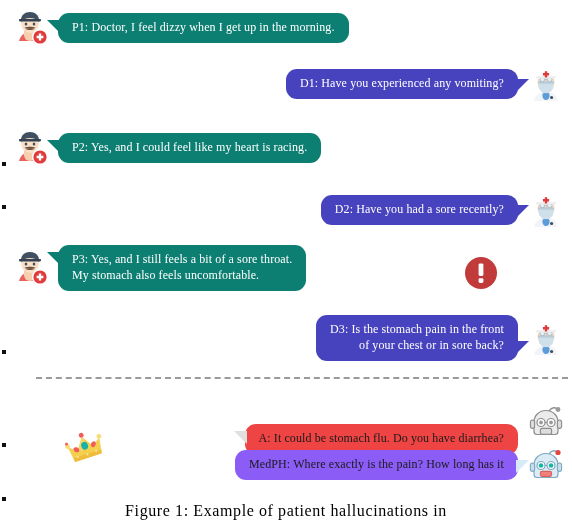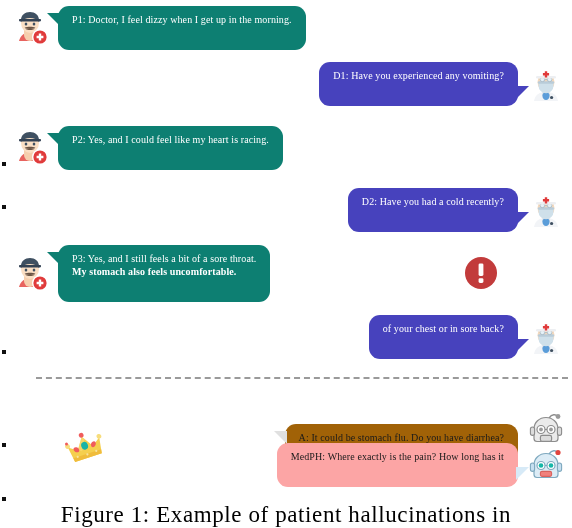--- a/index.html
+++ b/index.html
@@ -37,45 +37,45 @@
     display: flex;
     align-items: center;
   }
   .row.left  { left: 8px; }
   .row.right { right: 4px; flex-direction: row-reverse; }
 
   
   .bubble {
     position: relative;
     border-radius: 11px;
-    padding: 7px 14px 24px 14px;
-    font-size: 10px;
+    padding: 7px 14px 8px 14px;
+    font-size: 12px;
     line-height: 1.30;
     letter-spacing: 0.1px;
     box-sizing: border-box;
   }
   .bubble .line { white-space: nowrap; }
-  .bubble .line.bold { font-weight: bold; }
+  .bubble .line.bold { font-weight: normal; }
 
   .bubble.patient {
     background: #0d7f72;
     color: #ffffff;
   }
   .bubble.doctor {
     background: #4742bd;
     color: #ffffff;
     text-align: right;
   }
   .bubble.assistant {
-    background: #a16207;
+    background: #ef4444;
     color: #1a1a1a;
     margin-top: 34px;
   }
   .bubble.medph {
-    background: #fca5a5;
+    background: #8b5cf6;
     color: #1a1a1a;
     text-align: right;
   }
 
   
   .bubble.patient::before,
   .bubble.assistant::before {
     content: "";
     position: absolute;
     left: -11px;
@@ -138,21 +138,21 @@
     border-top: 2px dashed #9a9a9a;
   }
 
   
   .caption {
     position: absolute;
     left: 0;
     right: 0;
     top: 502px;
     text-align: center;
-    font-size: 23px;
+    font-size: 16px;
     color: #000000;
     letter-spacing: 0.6px;
     white-space: nowrap;
   }
 </style>
 </head>
 <body>
 
 <div class="stage">
 
@@ -241,21 +241,21 @@
         <ellipse cx="18.4" cy="17.6" rx="2.3" ry="2" fill="#e6f1f7" stroke="#9bb3c4" stroke-width="0.7"></ellipse>
         <ellipse cx="25.6" cy="17.6" rx="2.3" ry="2" fill="#e6f1f7" stroke="#9bb3c4" stroke-width="0.7"></ellipse>
         <path d="M20.7 17.6h2.6" stroke="#9bb3c4" stroke-width="0.7"></path>
         <path d="M12.5 13.2c0-3.2 4-5.2 9.5-5.2s9.5 2 9.5 5.2v1.6H12.5z" fill="#ffffff"></path>
         <rect x="12" y="14" width="20" height="2.6" rx="1.3" fill="#edeff2"></rect>
         <path d="M20.8 9.2h2.4v1.9h1.9v2.4h-1.9v1.9h-2.4v-1.9h-1.9v-2.4h1.9z" fill="#e03b3b"></path>
         <circle cx="27.6" cy="35.5" r="1.6" fill="#3f5061"></circle>
       </svg>
     </span>
     <div class="bubble doctor">
-      <div class="line">D2: Have you had a cold recently?</div>
+      <div class="line">D2: Have you had a sore recently?</div>
     </div>
   </div>
 
   <div class="row left" style="top:245px">
     <span class="avatar">
       <svg viewBox="0 0 44 44" xmlns="http://www.w3.org/2000/svg">
         <path d="M11 35c1.5-6 5.5-8.5 11-8.5S31.5 29 33 35z" fill="#e8635f"></path>
         <path d="M16 24h12v5a6 6 0 0 1-12 0z" fill="#f6cfae"></path>
         <ellipse cx="22" cy="17" rx="9" ry="10" fill="#fadfc4"></ellipse>
         <path d="M13 14c0-5 4-8 9-8s9 3 9 8v2c-2-3-5-4-9-4s-7 1-9 4z" fill="#3f5061"></path>
@@ -295,20 +295,21 @@
         <ellipse cx="18.4" cy="17.6" rx="2.3" ry="2" fill="#e6f1f7" stroke="#9bb3c4" stroke-width="0.7"></ellipse>
         <ellipse cx="25.6" cy="17.6" rx="2.3" ry="2" fill="#e6f1f7" stroke="#9bb3c4" stroke-width="0.7"></ellipse>
         <path d="M20.7 17.6h2.6" stroke="#9bb3c4" stroke-width="0.7"></path>
         <path d="M12.5 13.2c0-3.2 4-5.2 9.5-5.2s9.5 2 9.5 5.2v1.6H12.5z" fill="#ffffff"></path>
         <rect x="12" y="14" width="20" height="2.6" rx="1.3" fill="#edeff2"></rect>
         <path d="M20.8 9.2h2.4v1.9h1.9v2.4h-1.9v1.9h-2.4v-1.9h-1.9v-2.4h1.9z" fill="#e03b3b"></path>
         <circle cx="27.6" cy="35.5" r="1.6" fill="#3f5061"></circle>
       </svg>
     </span>
     <div class="bubble doctor">
+      <div class="line">D3: Is the stomach pain in the front</div>
       <div class="line">of your chest or in sore back?</div>
     </div>
   </div>
 
   <div class="divider"></div>
 
   <div class="row right" style="top:390px">
     <span class="avatar">
       <svg viewBox="0 0 44 44" xmlns="http://www.w3.org/2000/svg">
         <path d="M25 11c3-4 7-4 8-1.5" stroke="#8d8d8d" stroke-width="1.4" fill="none"></path>

